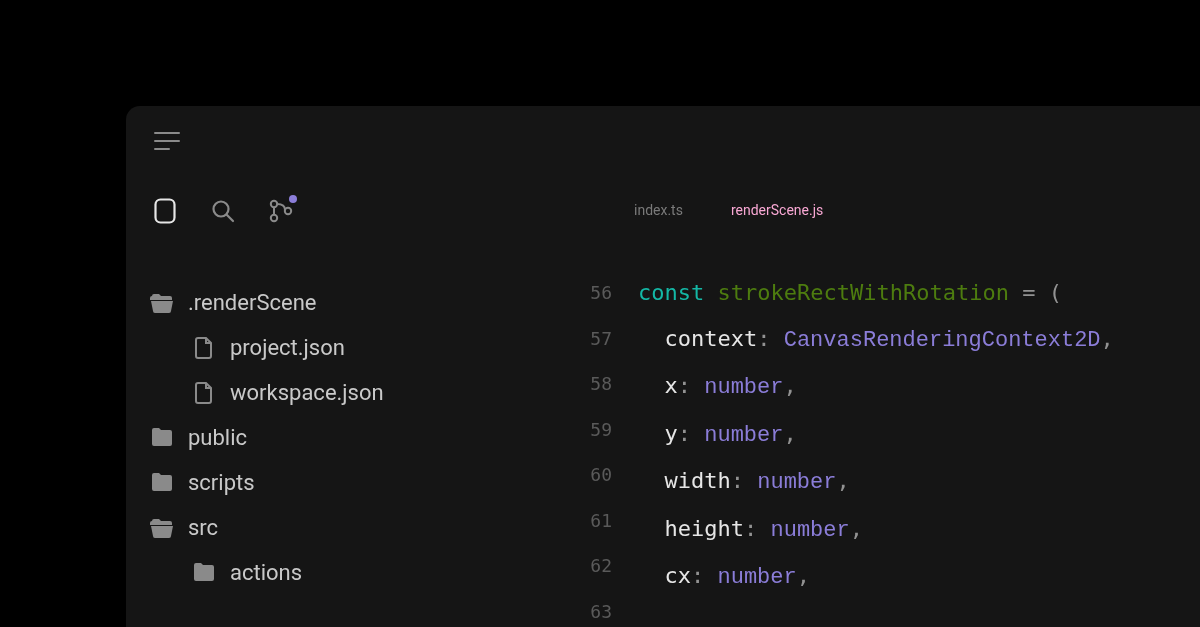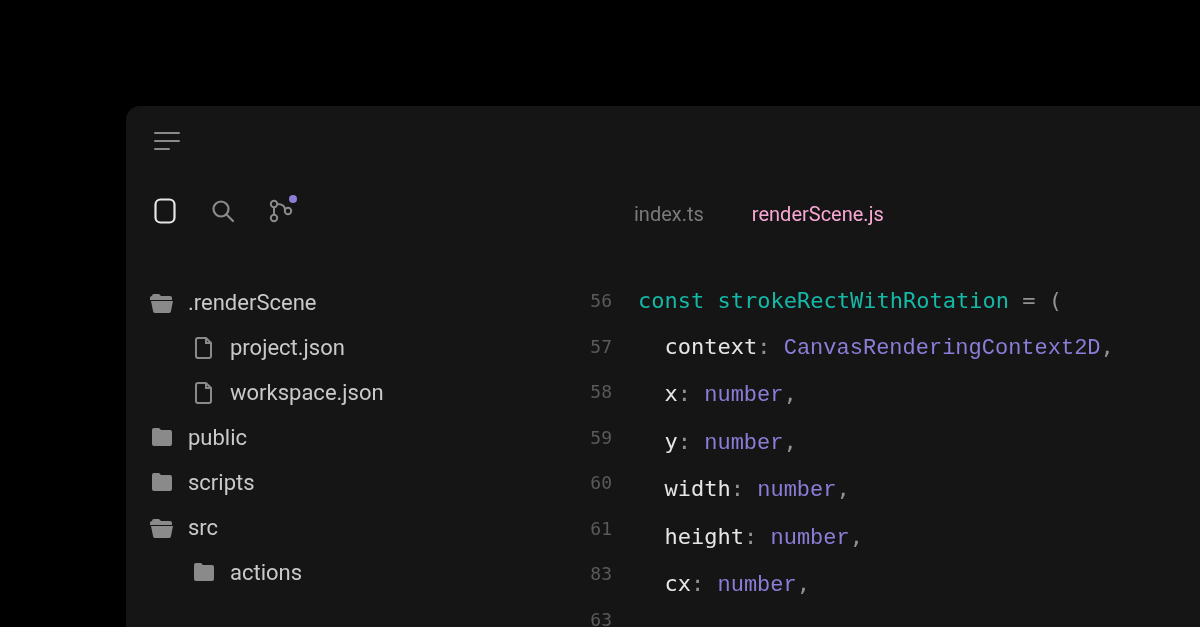--- a/index.html
+++ b/index.html
@@ -105,21 +105,21 @@
     display: flex;
     flex-direction: column;
   }
   .tabs {
     display: flex;
     gap: 48px;
     padding-left: 68px;
     margin-bottom: 48px;
   }
   .tab {
-    font-size: 20px;
+    font-size: 14px;
     color: #7a7a7a;
     cursor: pointer;
     padding: 4px 0;
   }
   .tab.active { color: #f9a8d4; }
 
   .code-block {
     display: flex;
     font-family: "SF Mono", Menlo, Consolas, monospace;
     font-size: 22px;
@@ -132,21 +132,21 @@
     padding-right: 26px;
     font-size: 18px;
   }
   .gutter div { }
   .code-lines {
     flex: 1;
     white-space: pre;
     color: #e6e6e6;
   }
   .tok-kw { color: #14b8a6; }
-  .tok-fn { color: #14b8a6; }
+  .tok-fn { color: #4d7c0f; }
   .tok-param { color: #e6e6e6; }
   .tok-type { color: #8b7dd8; font-family: Liberation Mono, monospace; }
   .tok-punc { color: #929292; }
   .tok-op { color: #929292; }
 </style>
 </head>
 <body>
 
 <div class="editor-window">
 
@@ -255,21 +255,21 @@
           <div class="tab active">renderScene.js</div>
         </div>
       <div class="code-block">
         <div class="gutter" id="gutter">
             <div>56</div>
             <div>57</div>
             <div>58</div>
             <div>59</div>
             <div>60</div>
             <div>61</div>
-            <div>83</div>
+            <div>62</div>
             <div>63</div>
           </div>
         <div class="code-lines" id="code-lines"><div><span class="tok-kw">const</span><span> </span><span class="tok-fn">strokeRectWithRotation</span><span> </span><span class="tok-op">=</span><span> </span><span class="tok-punc">(</span></div><div><span>  </span><span class="tok-param">context</span><span class="tok-punc">:</span><span> </span><span class="tok-type">CanvasRenderingContext2D</span><span class="tok-punc">,</span></div><div><span>  </span><span class="tok-param">x</span><span class="tok-punc">:</span><span> </span><span class="tok-type">number</span><span class="tok-punc">,</span></div><div><span>  </span><span class="tok-param">y</span><span class="tok-punc">:</span><span> </span><span class="tok-type">number</span><span class="tok-punc">,</span></div><div><span>  </span><span class="tok-param">width</span><span class="tok-punc">:</span><span> </span><span class="tok-type">number</span><span class="tok-punc">,</span></div><div><span>  </span><span class="tok-param">height</span><span class="tok-punc">:</span><span> </span><span class="tok-type">number</span><span class="tok-punc">,</span></div><div><span>  </span><span class="tok-param">cx</span><span class="tok-punc">:</span><span> </span><span class="tok-type">number</span><span class="tok-punc">,</span></div><div></div></div>
       </div>
     </div>
 
   </div>
 
 </div>
 

